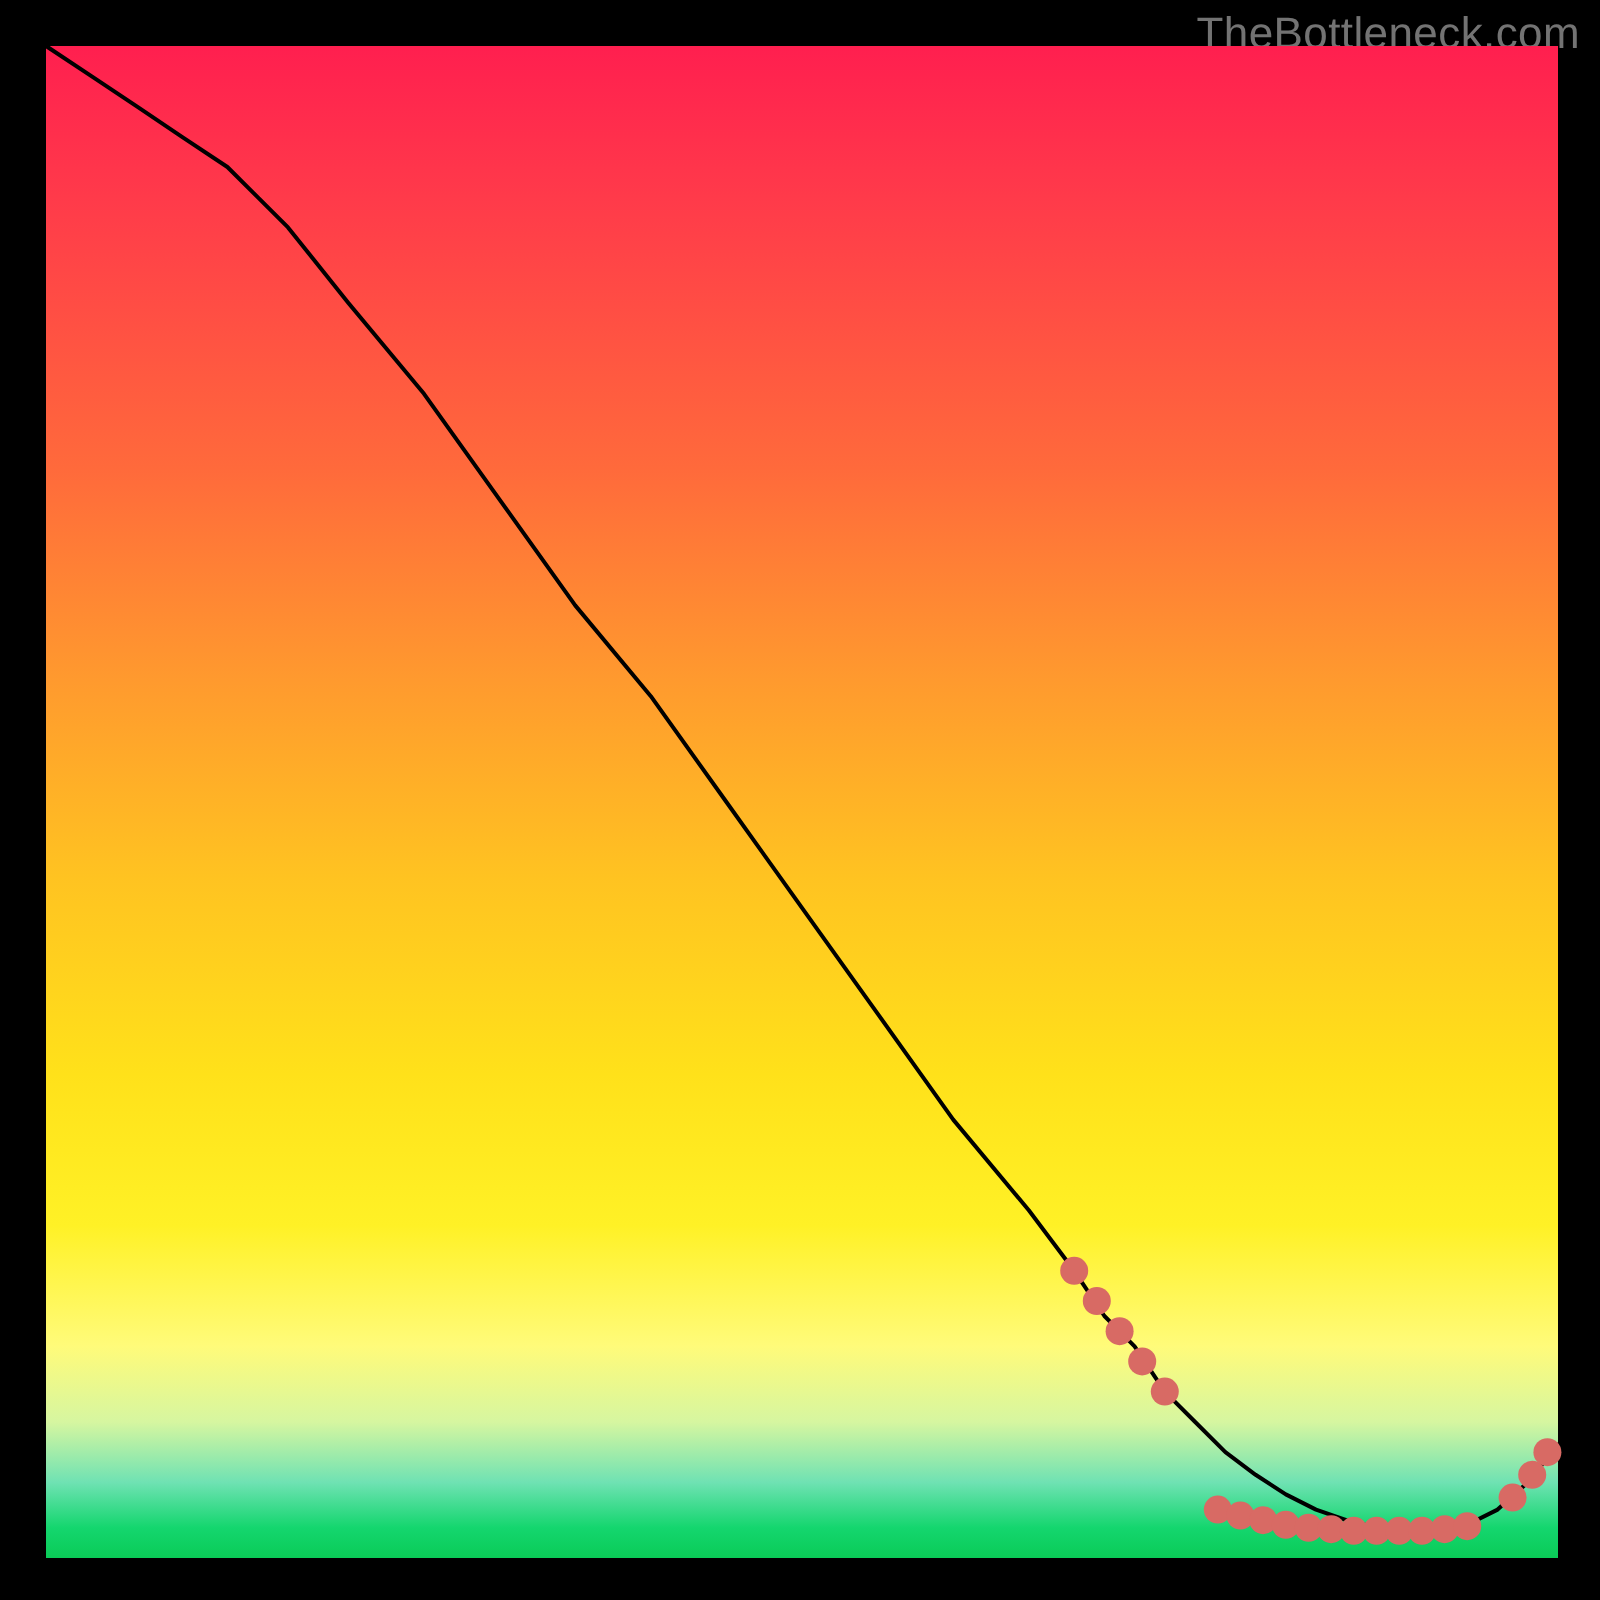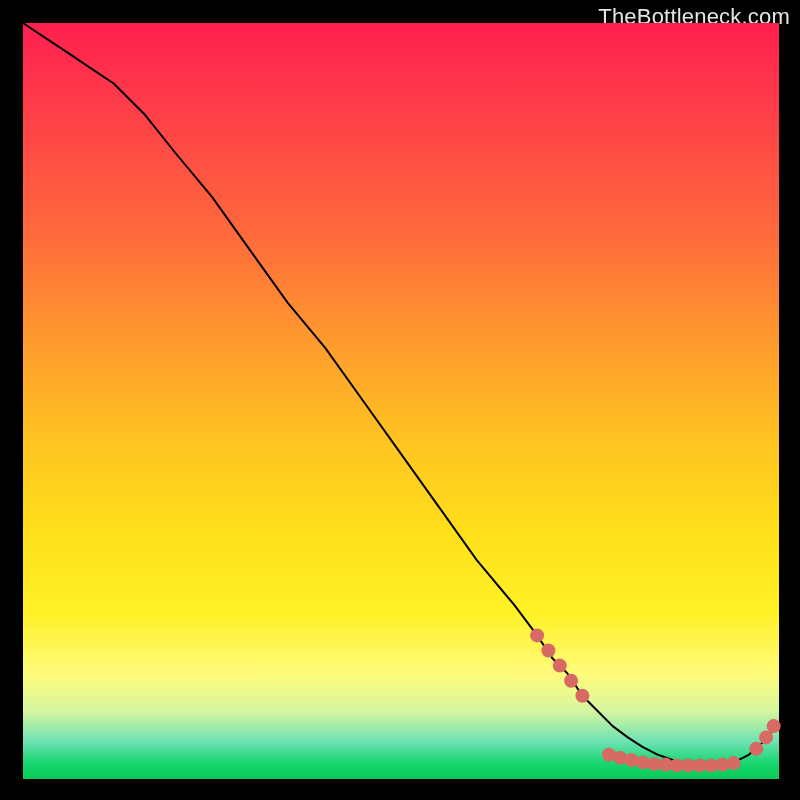--- a/index.html
+++ b/index.html
@@ -14,21 +14,21 @@
   .stage {
     position: relative;
     width: 800px;
     height: 800px;
     background: #000;
   }
   .watermark {
     position: absolute;
     top: 4px;
     right: 10px;
-    color: #e5e5e5;
+    color: #737373;
     font-size: 22px;
     font-weight: 400;
     letter-spacing: 0.2px;
     user-select: none;
   }
   .plot {
     position: absolute;
     left: 23px;
     top: 23px;
     width: 756px;

